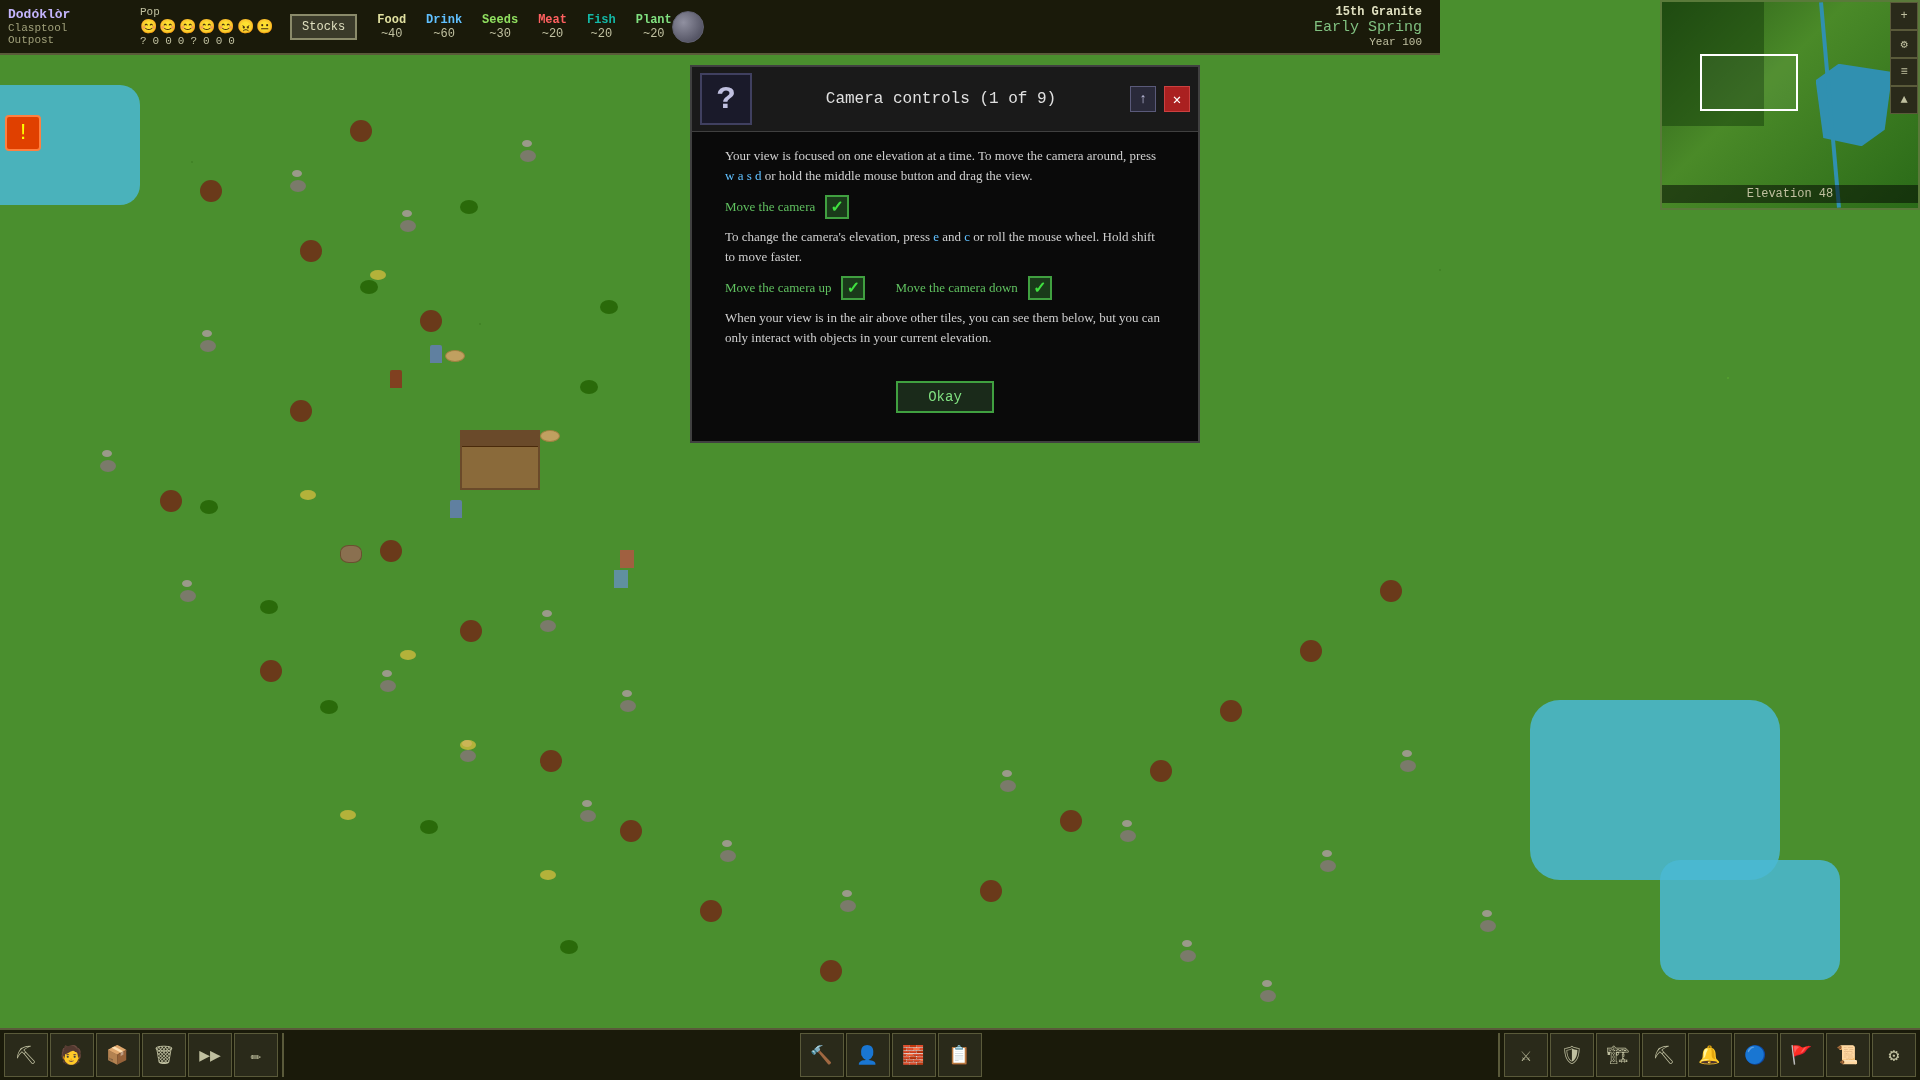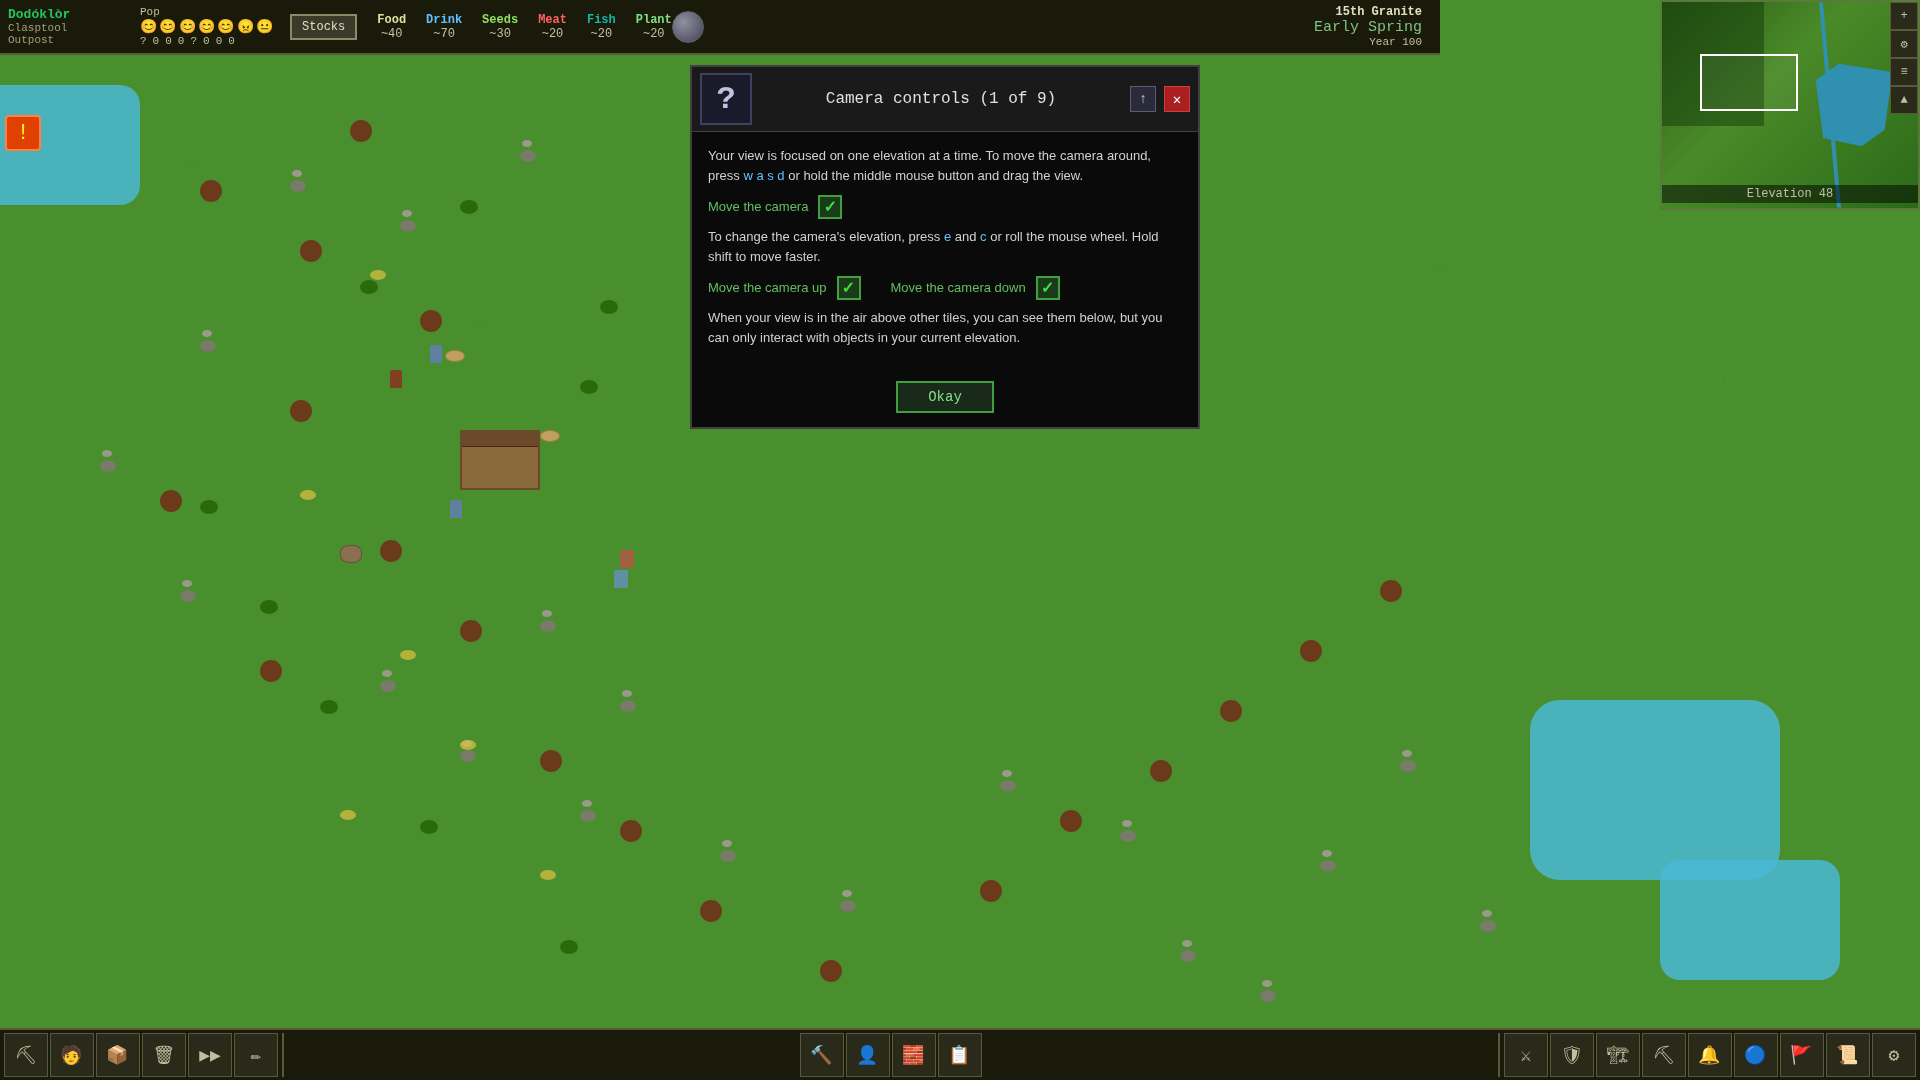--- a/index.html
+++ b/index.html
@@ -77,21 +77,21 @@
       padding: 2px 8px;
     }
 
     .hud-settlement {
       display: flex;
       flex-direction: column;
       margin-right: 12px;
       min-width: 120px;
     }
     .hud-settlement-name {
-      color: #22c55e;
+      color: #c4b5fd;
       font-size: 13px;
       font-weight: bold;
     }
     .hud-settlement-sub {
       color: #a0a07a;
       font-size: 11px;
     }
     .hud-settlement-sub2 {
       color: #a0a07a;
       font-size: 11px;
@@ -296,23 +296,23 @@
       background: #aa2020;
       border: 1px solid #cc4040;
       color: #ffffff;
       font-size: 14px;
       cursor: pointer;
       display: flex; align-items: center; justify-content: center;
       font-weight: bold;
     }
 
     .dialog-body {
-      padding: 14px 16px;
+      padding: 14px 33px;
       color: #d0d0d0;
-      font-family: Liberation Sans, sans-serif;
+      font-family: Liberation Serif, serif;
       font-size: 13px;
       line-height: 1.5;
     }
 
     .dialog-body p {
       margin-bottom: 10px;
     }
 
     .dialog-key {
       color: #60c0ff;
@@ -336,21 +336,21 @@
       border: 2px solid #40a040;
       display: flex; align-items: center; justify-content: center;
       color: #40e040;
       font-size: 16px;
       font-weight: bold;
     }
 
     .dialog-footer {
       display: flex;
       justify-content: center;
-      padding: 10px 16px 14px;
+      padding: 10px 16px 28px;
     }
 
     .okay-btn {
       background: #1a2a1a;
       border: 2px solid #40a040;
       color: #80e080;
       font-family: 'Courier New', monospace;
       font-size: 14px;
       padding: 6px 30px;
       cursor: pointer;
@@ -578,21 +578,21 @@
 
   <button class="stocks-btn">Stocks</button>
 
   <div class="hud-resources">
     <div class="hud-res-col">
       <span class="hud-res-label res-food">Food</span>
       <span class="hud-res-val">~40</span>
     </div>
     <div class="hud-res-col">
       <span class="hud-res-label res-drink">Drink</span>
-      <span class="hud-res-val">~70</span>
+      <span class="hud-res-val">~60</span>
     </div>
     <div class="hud-res-col">
       <span class="hud-res-label res-seeds">Seeds</span>
       <span class="hud-res-val">~30</span>
     </div>
     <div class="hud-res-col">
       <span class="hud-res-label res-meat">Meat</span>
       <span class="hud-res-val">~20</span>
     </div>
     <div class="hud-res-col">

